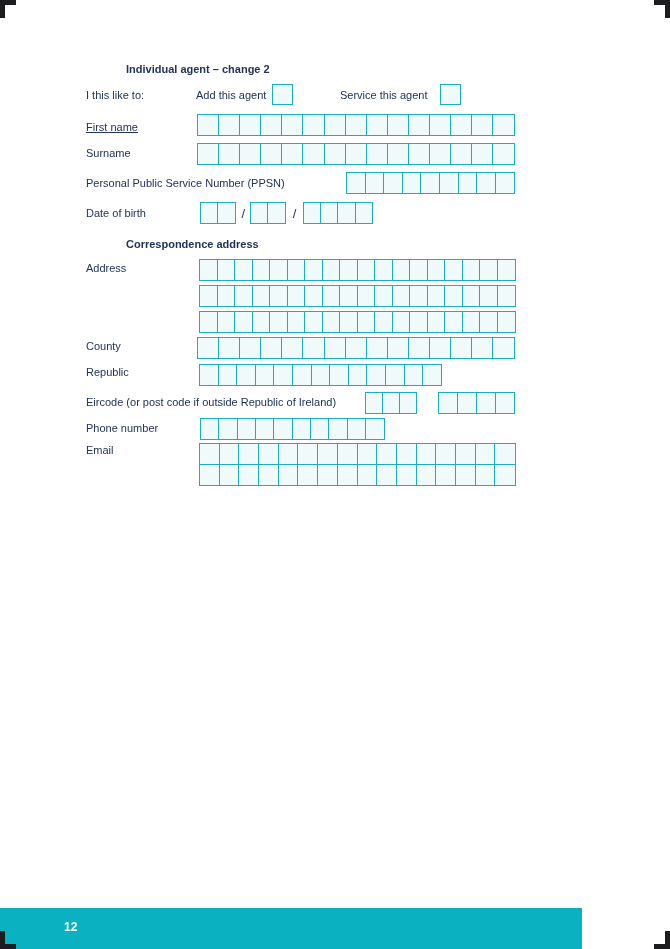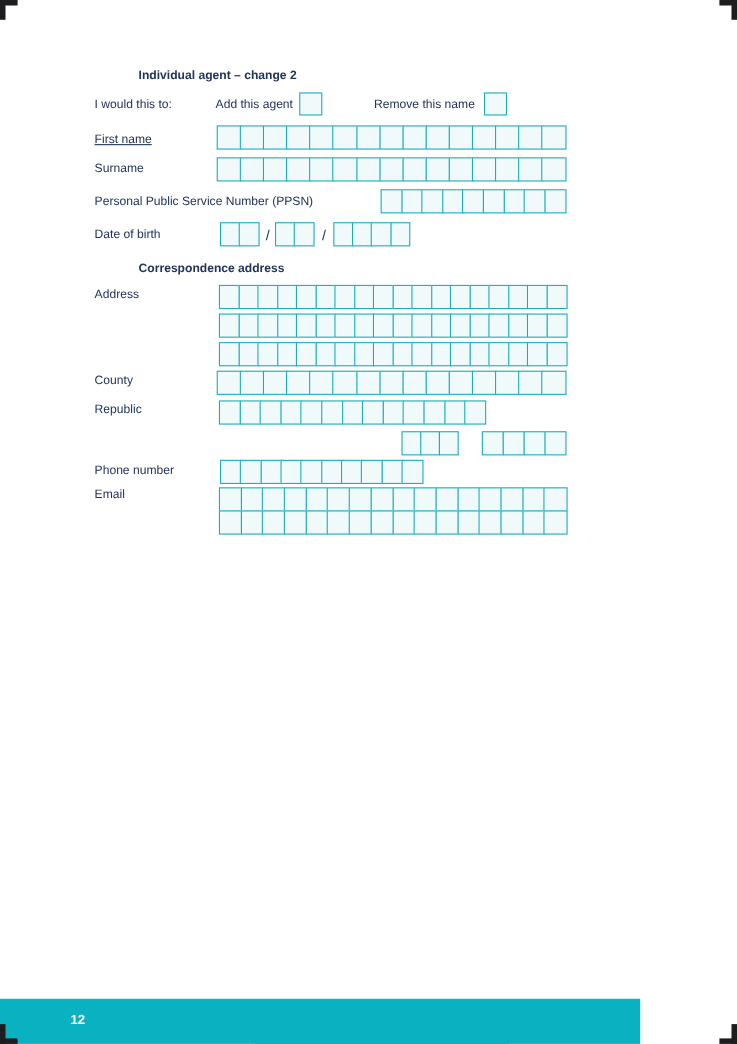--- a/index.html
+++ b/index.html
@@ -54,24 +54,24 @@
   <div class="cm cm-tl-v"></div>
   <div class="cm cm-tr-h"></div>
   <div class="cm cm-tr-v"></div>
   <div class="cm cm-bl-h"></div>
   <div class="cm cm-bl-v"></div>
   <div class="cm cm-br-h"></div>
   <div class="cm cm-br-v"></div>
 
   <div class="abs hd" style="left:86px;top:63px;">Individual agent – change 2</div>
 
-  <div class="abs lbl" style="left:86px;top:89px;">I would this to:</div>
+  <div class="abs lbl" style="left:86px;top:89px;">I this like to:</div>
   <div class="abs lbl" style="left:196px;top:89px;">Add this agent</div>
   <div class="abs checkbox" style="left:272px;top:84px;"></div>
-  <div class="abs lbl" style="left:340px;top:89px;">Remove this name</div>
+  <div class="abs lbl" style="left:340px;top:89px;">Service this agent</div>
   <div class="abs checkbox" style="left:440px;top:84px;"></div>
 
   <div class="abs lbl" style="left:86px;top:121px;text-decoration:underline;">First name</div>
   <div class="abs cells" style="left:197px;top:114px;--cw:22.6px;">
       <span class="cell"></span>
       <span class="cell"></span>
       <span class="cell"></span>
       <span class="cell"></span>
       <span class="cell"></span>
       <span class="cell"></span>
@@ -231,20 +231,21 @@
       <span class="cell"></span>
       <span class="cell"></span>
       <span class="cell"></span>
       <span class="cell"></span>
       <span class="cell"></span>
       <span class="cell"></span>
       <span class="cell"></span>
       <span class="cell"></span>
     </div>
 
+  <div class="abs lbl" style="left:86px;top:396px;">Eircode (or post code if outside Republic of Ireland)</div>
   <div class="abs cells" style="left:365px;top:392px;--cw:18.3px;">
       <span class="cell"></span>
       <span class="cell"></span>
       <span class="cell"></span>
     </div>
   <div class="abs cells" style="left:438px;top:392px;--cw:20.4px;">
       <span class="cell"></span>
       <span class="cell"></span>
       <span class="cell"></span>
       <span class="cell"></span>

